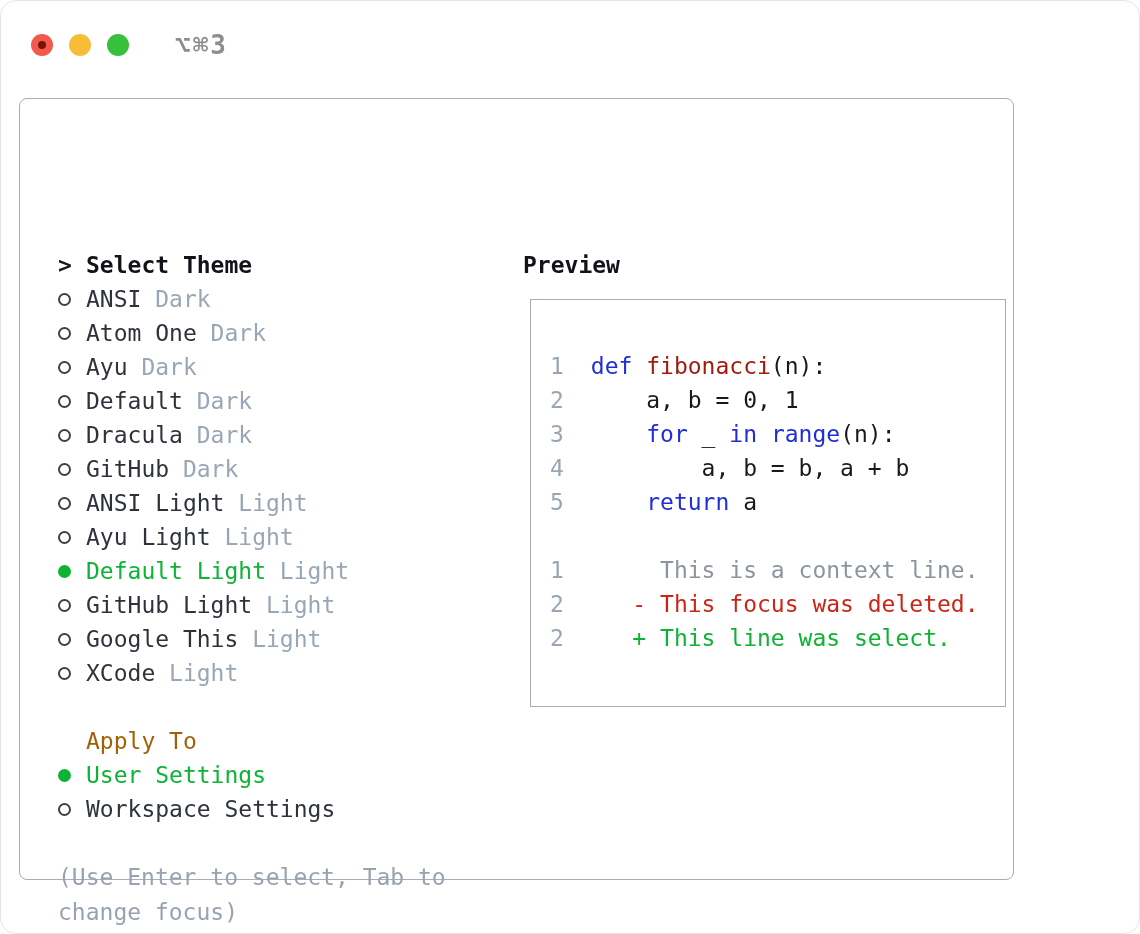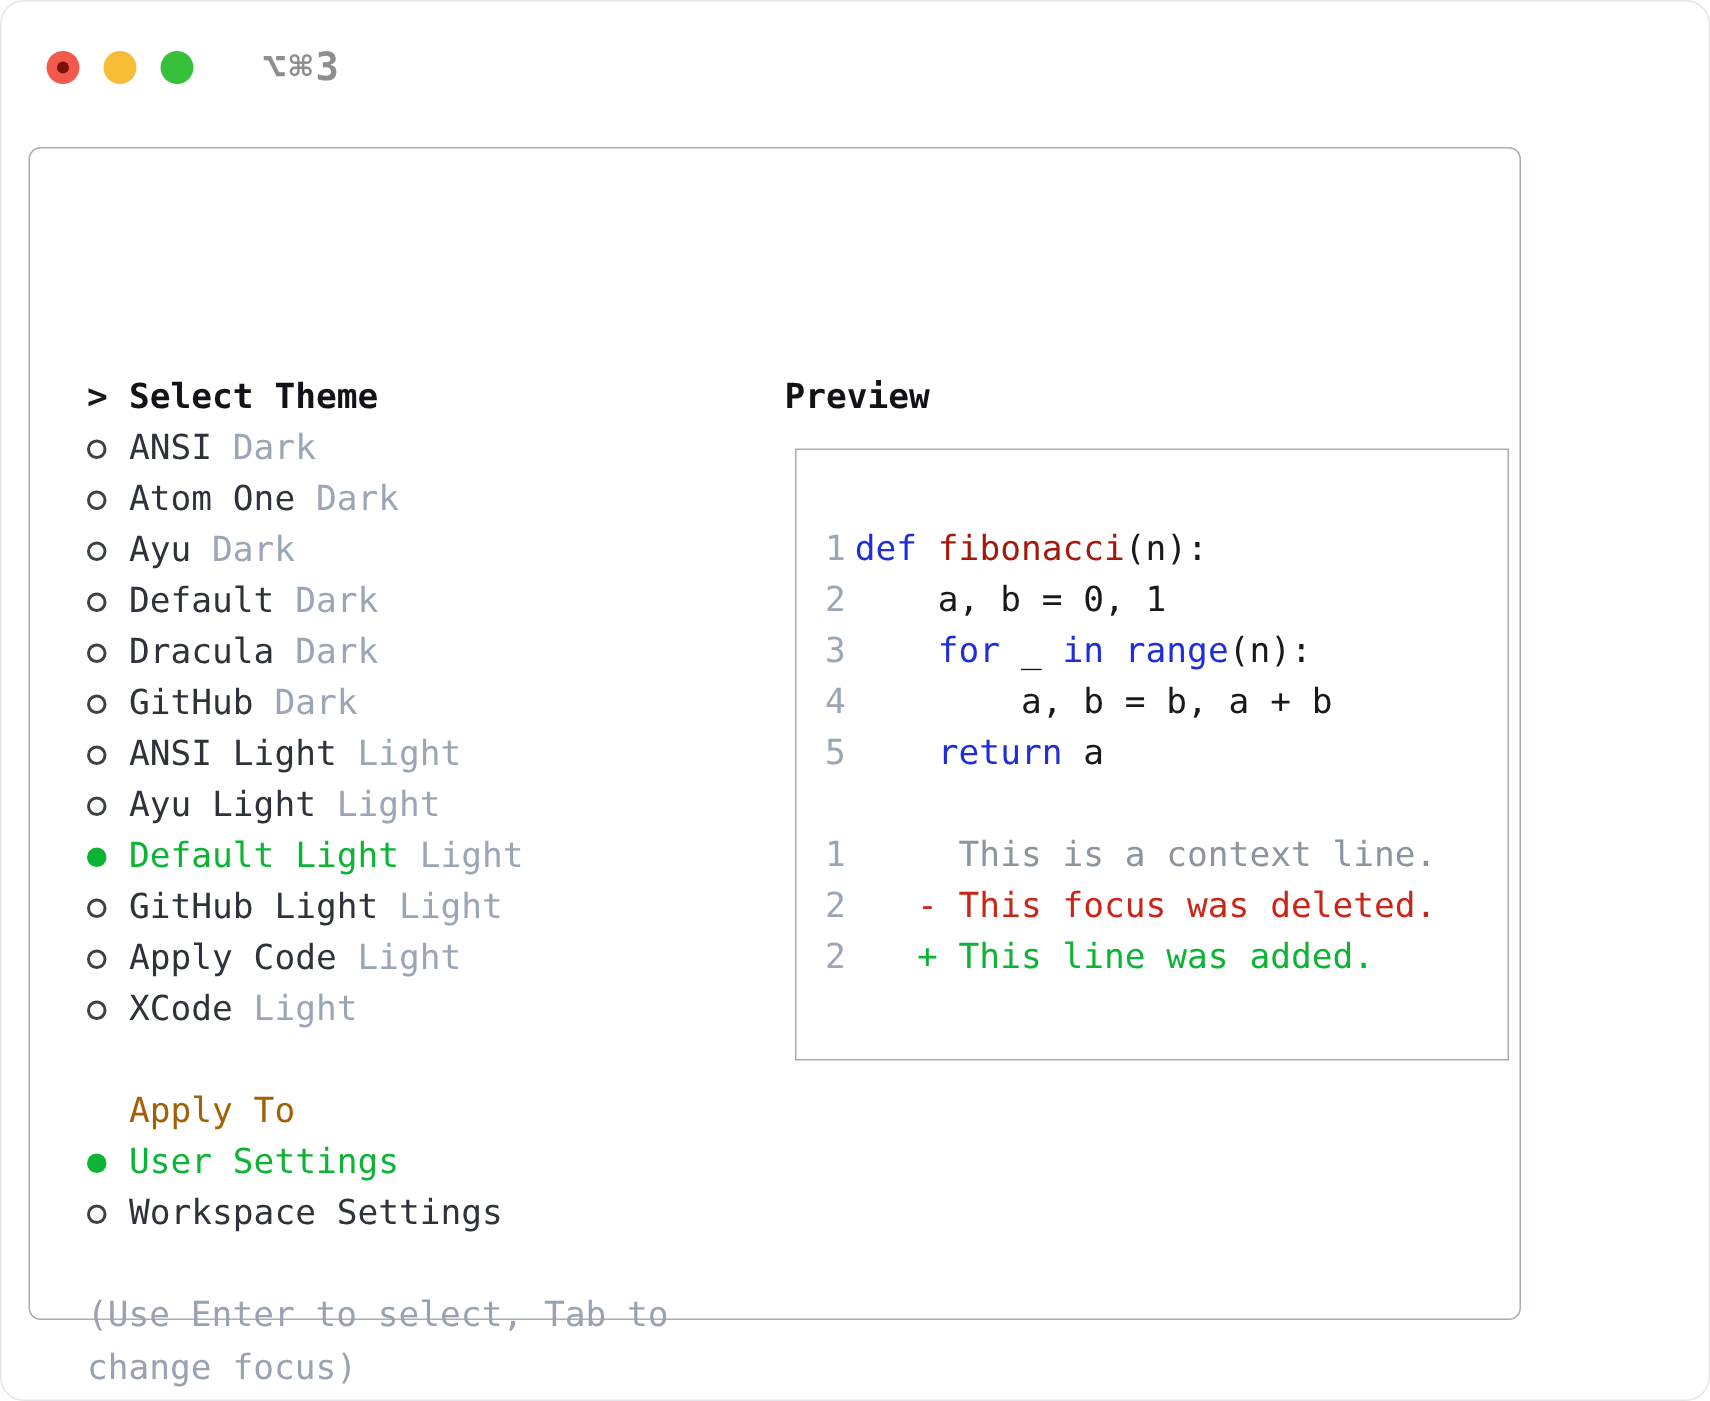--- a/index.html
+++ b/index.html
@@ -64,21 +64,21 @@
   }
   .preview-box {
     position:absolute; left:510px; top:200px; width:476px; height:408px;
     border:1.5px solid #a5adb8; background:#fff;
     box-sizing:border-box;
     padding:49px 0 0 19px;
     overflow:hidden;
   }
   .code-line { display:flex; height:34px; align-items:center; font-size:23px; }
   .lineno { width:13.84px; color:#9ba6b4; white-space:pre; flex:0 0 auto; }
-  .code { margin-left:6px; white-space:pre; color:#17191c; }
+  .code { margin-left:27px; white-space:pre; color:#17191c; }
   .c-keyword  { color:var(--keyword); }
   .c-function { color:var(--function); }
   .c-context  { color:#8c949e; }
   .c-deleted  { color:var(--deleted); }
   .c-added    { color:var(--added); }
 </style>
 </head>
 <body style="--green: #0db334; --keyword: #1f2ed6; --function: #a3190c; --deleted: #cb2517; --added: #0db334; --red-light: #f4594e; --yellow-light: #f7bd35; --green-light: #36c03c;">
 
 <div class="window">
@@ -144,21 +144,21 @@
             <span class="label selected">Default Light</span>
             <span class="variant">Light</span>
           </div>
           <div class="row">
             <span class="radio"></span>
             <span class="label">GitHub Light</span>
             <span class="variant">Light</span>
           </div>
           <div class="row">
             <span class="radio"></span>
-            <span class="label">Apply Code</span>
+            <span class="label">Google This</span>
             <span class="variant">Light</span>
           </div>
           <div class="row">
             <span class="radio"></span>
             <span class="label">XCode</span>
             <span class="variant">Light</span>
           </div>
         </div>
 
       <div class="row spacer"></div>
@@ -212,19 +212,19 @@
           <div class="code-line">
             <span class="lineno">1</span>
             <span class="code"><span class="c-context">     This is a context line.</span></span>
           </div>
           <div class="code-line">
             <span class="lineno">2</span>
             <span class="code"><span class="c-deleted">   - This focus was deleted.</span></span>
           </div>
           <div class="code-line">
             <span class="lineno">2</span>
-            <span class="code"><span class="c-added">   + This line was added.</span></span>
+            <span class="code"><span class="c-added">   + This line was select.</span></span>
           </div>
         </div>
     </div>
 
   </div>
 </div>
 
 </body></html>

